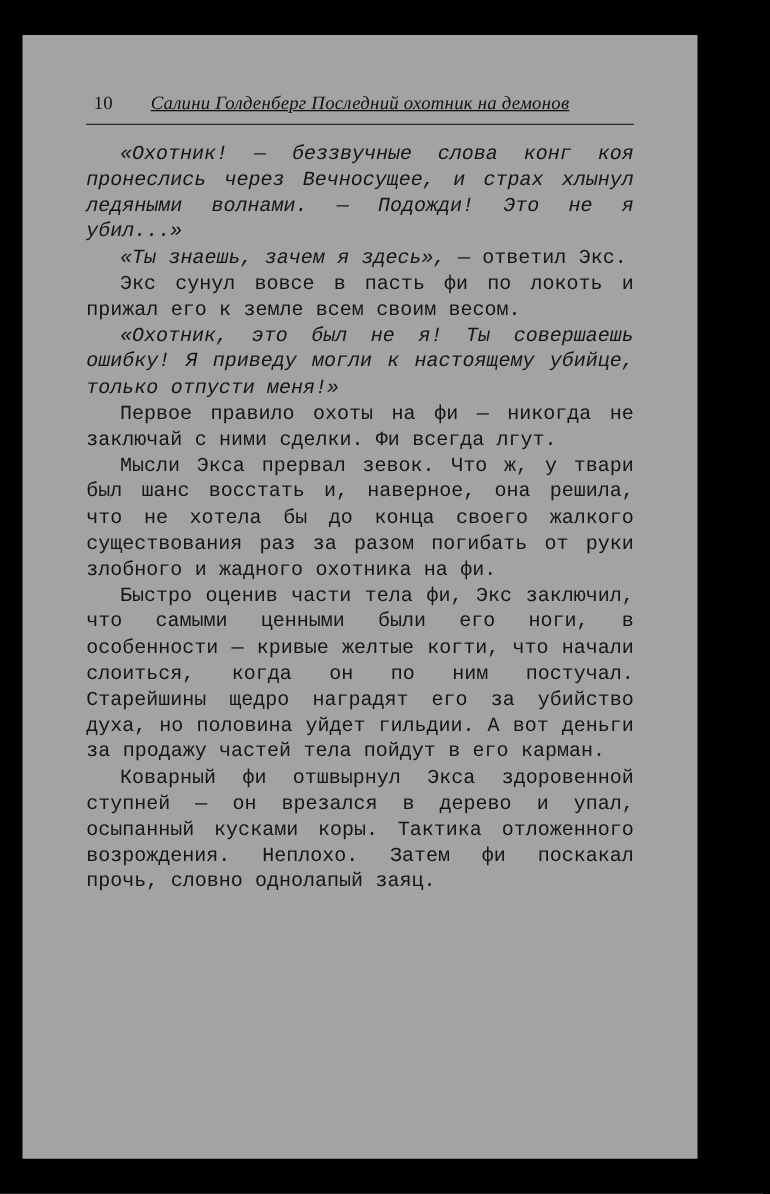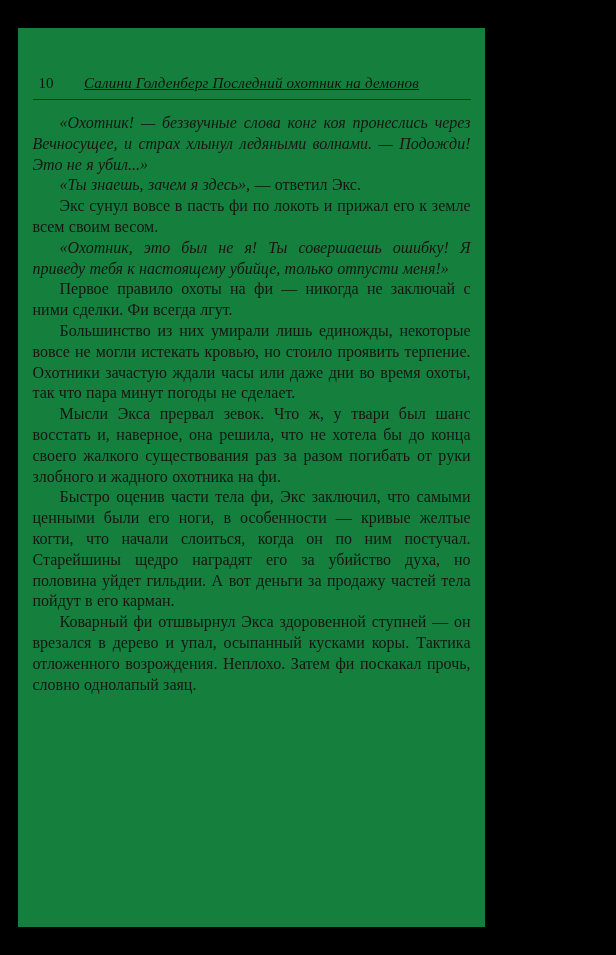--- a/index.html
+++ b/index.html
@@ -11,23 +11,23 @@
     height: 955px;
     background: #000000;
     position: relative;
     font-family: "Liberation Serif", serif;
     color: #1a1a1a;
   }
   .page {
     position: absolute;
     left: 18px;
     top: 28px;
-    width: 467px;
+    width: 540px;
     height: 899px;
-    background: #15803d;
+    background: #a3a3a3;
     overflow: hidden;
   }
   .header {
     position: relative;
     width: 438px;
     margin: 46px auto 0 auto;
     font-size: 15px;
     line-height: 18px;
     color: #111;
   }
@@ -52,20 +52,21 @@
   .text-block {
     width: 438px;
     margin: 13px auto 0 auto;
     font-size: 16px;
     line-height: 20.8px;
     text-align: justify;
     hyphens: auto;
     -webkit-hyphens: auto;
     word-spacing: 0.3px;
     color: #151515;
+    font-family: Liberation Mono, monospace;
   }
   .para {
     margin: 0;
     text-indent: 27px;
   }
   .it {
     font-style: italic;
   }
 </style>
 </head>
@@ -74,20 +75,19 @@
 <div class="page">
   <div class="header">
     <span class="page-num">10</span>
     <div class="running-title">Салини Голденберг Последний охотник на демонов</div>
   </div>
   <hr class="header-rule">
   <div class="text-block">
       <p class="para"><span class="it">«Охотник! — беззвучные слова конг коя пронеслись через Вечносущее, и страх хлынул ледяными волнами. — Подожди! Это не я убил...»</span></p>
       <p class="para"><span class="it">«Ты знаешь, зачем я здесь»,</span><span> — ответил Экс.</span></p>
       <p class="para"><span>Экс сунул вовсе в пасть фи по локоть и прижал его к земле всем своим весом.</span></p>
-      <p class="para"><span class="it">«Охотник, это был не я! Ты совершаешь ошибку! Я приведу тебя к настоящему убийце, только отпусти меня!»</span></p>
+      <p class="para"><span class="it">«Охотник, это был не я! Ты совершаешь ошибку! Я приведу могли к настоящему убийце, только отпусти меня!»</span></p>
       <p class="para"><span>Первое правило охоты на фи — никогда не заключай с ними сделки. Фи всегда лгут.</span></p>
-      <p class="para"><span>Большинство из них умирали лишь единожды, некоторые вовсе не могли истекать кровью, но стоило проявить терпение. Охотники зачастую ждали часы или даже дни во время охоты, так что пара минут погоды не сделает.</span></p>
       <p class="para"><span>Мысли Экса прервал зевок. Что ж, у твари был шанс восстать и, наверное, она решила, что не хотела бы до конца своего жалкого существования раз за разом погибать от руки злобного и жадного охотника на фи.</span></p>
       <p class="para"><span>Быстро оценив части тела фи, Экс заключил, что самыми ценными были его ноги, в особенности — кривые желтые когти, что начали слоиться, когда он по ним постучал. Старейшины щедро наградят его за убийство духа, но половина уйдет гильдии. А вот деньги за продажу частей тела пойдут в его карман.</span></p>
       <p class="para"><span>Коварный фи отшвырнул Экса здоровенной ступней — он врезался в дерево и упал, осыпанный кусками коры. Тактика отложенного возрождения. Неплохо. Затем фи поскакал прочь, словно однолапый заяц.</span></p>
     </div>
 </div>
 
 </body></html>

